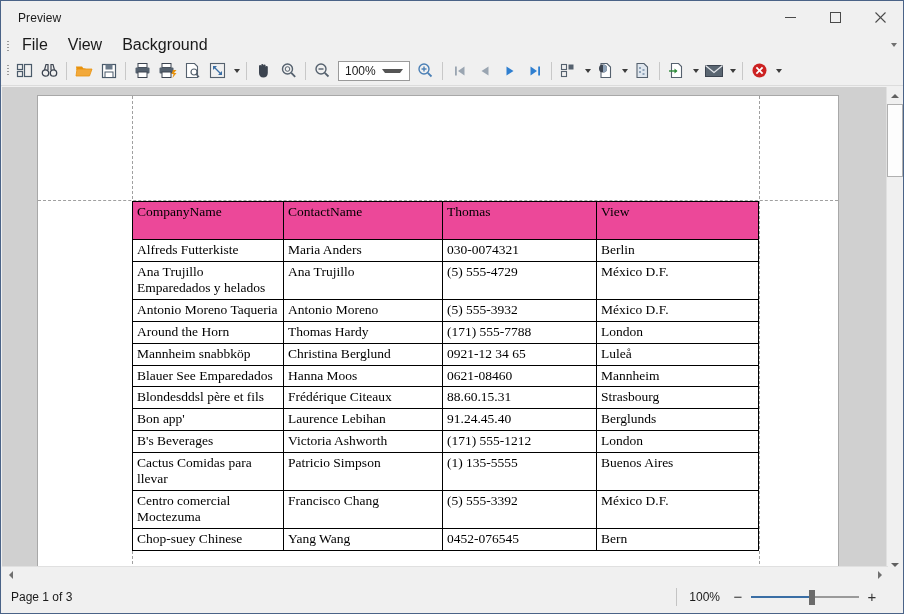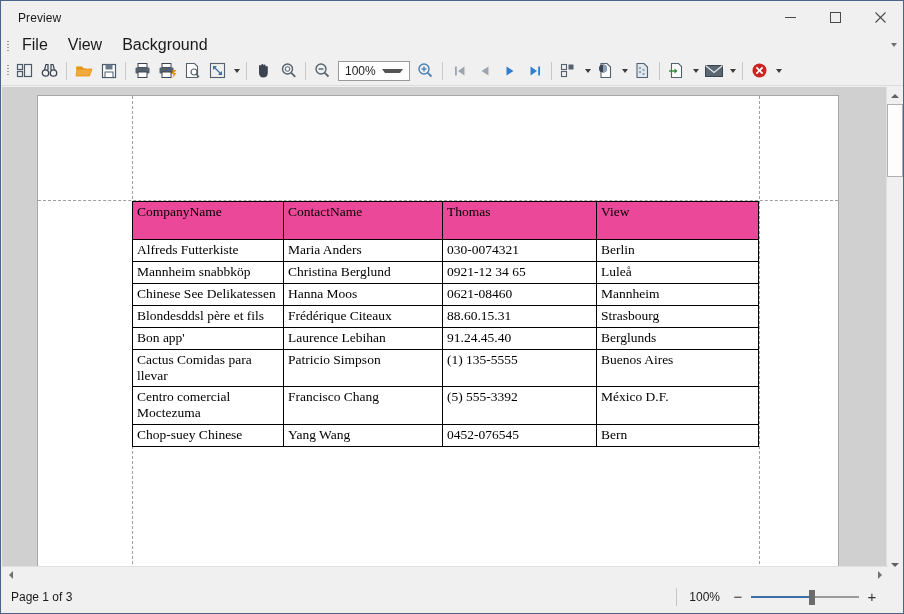--- a/index.html
+++ b/index.html
@@ -565,42 +565,66 @@
           </tr>
         </thead>
         <tbody>
           <tr>
               <td>Alfreds Futterkiste</td>
               <td>Maria Anders</td>
               <td>030-0074321</td>
               <td>Berlin</td>
             </tr>
           <tr>
+              <td>Ana Trujillo Emparedados y helados</td>
+              <td>Ana Trujillo</td>
+              <td>(5) 555-4729</td>
+              <td>México D.F.</td>
+            </tr>
+          <tr>
+              <td>Antonio Moreno Taqueria</td>
+              <td>Antonio Moreno</td>
+              <td>(5) 555-3932</td>
+              <td>México D.F.</td>
+            </tr>
+          <tr>
+              <td>Around the Horn</td>
+              <td>Thomas Hardy</td>
+              <td>(171) 555-7788</td>
+              <td>London</td>
+            </tr>
+          <tr>
               <td>Mannheim snabbköp</td>
               <td>Christina Berglund</td>
               <td>0921-12 34 65</td>
               <td>Luleå</td>
             </tr>
           <tr>
-              <td>Chinese See Delikatessen</td>
+              <td>Blauer See Emparedados</td>
               <td>Hanna Moos</td>
               <td>0621-08460</td>
               <td>Mannheim</td>
             </tr>
           <tr>
               <td>Blondesddsl père et fils</td>
               <td>Frédérique Citeaux</td>
               <td>88.60.15.31</td>
               <td>Strasbourg</td>
             </tr>
           <tr>
               <td>Bon app'</td>
               <td>Laurence Lebihan</td>
               <td>91.24.45.40</td>
               <td>Berglunds</td>
+            </tr>
+          <tr>
+              <td>B's Beverages</td>
+              <td>Victoria Ashworth</td>
+              <td>(171) 555-1212</td>
+              <td>London</td>
             </tr>
           <tr>
               <td>Cactus Comidas para llevar</td>
               <td>Patricio Simpson</td>
               <td>(1) 135-5555</td>
               <td>Buenos Aires</td>
             </tr>
           <tr>
               <td>Centro comercial Moctezuma</td>
               <td>Francisco Chang</td>

